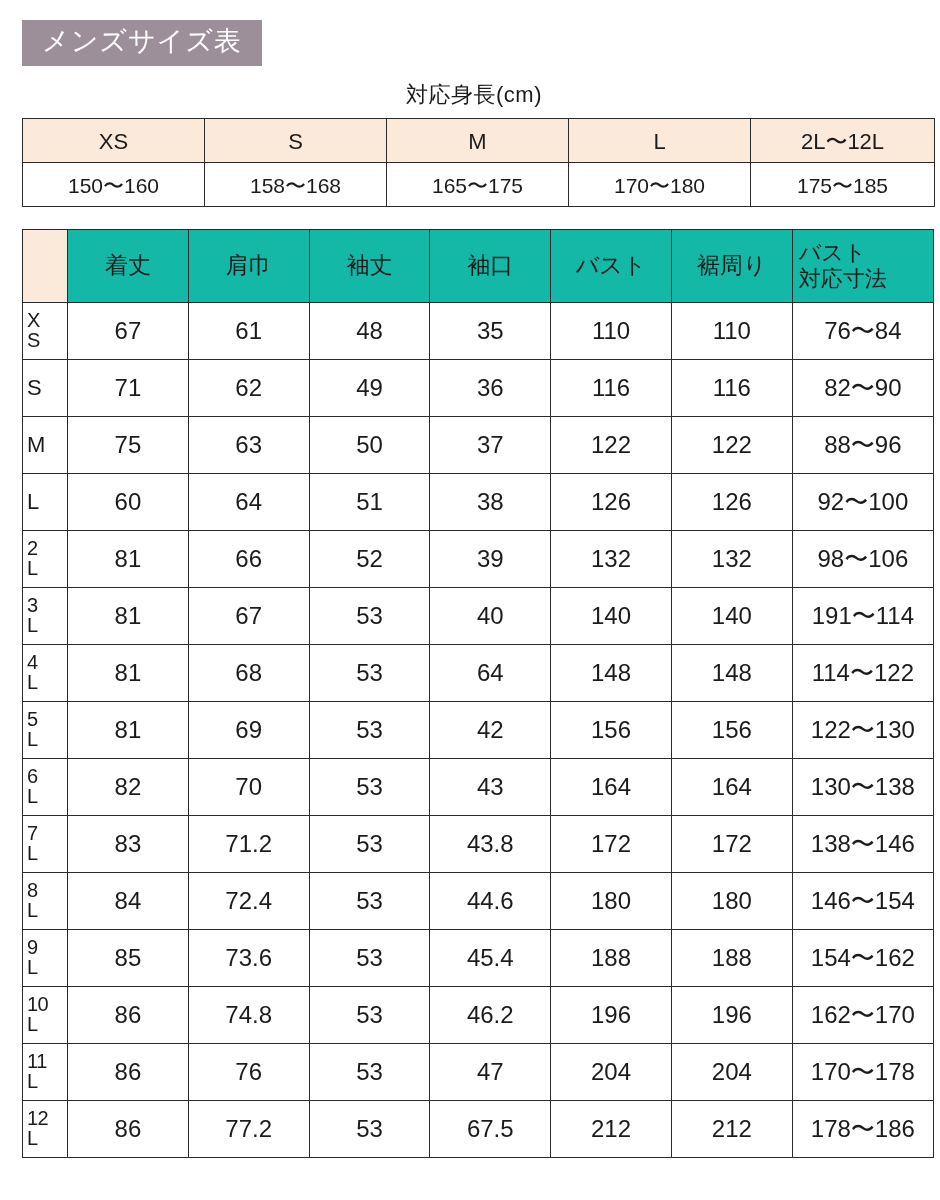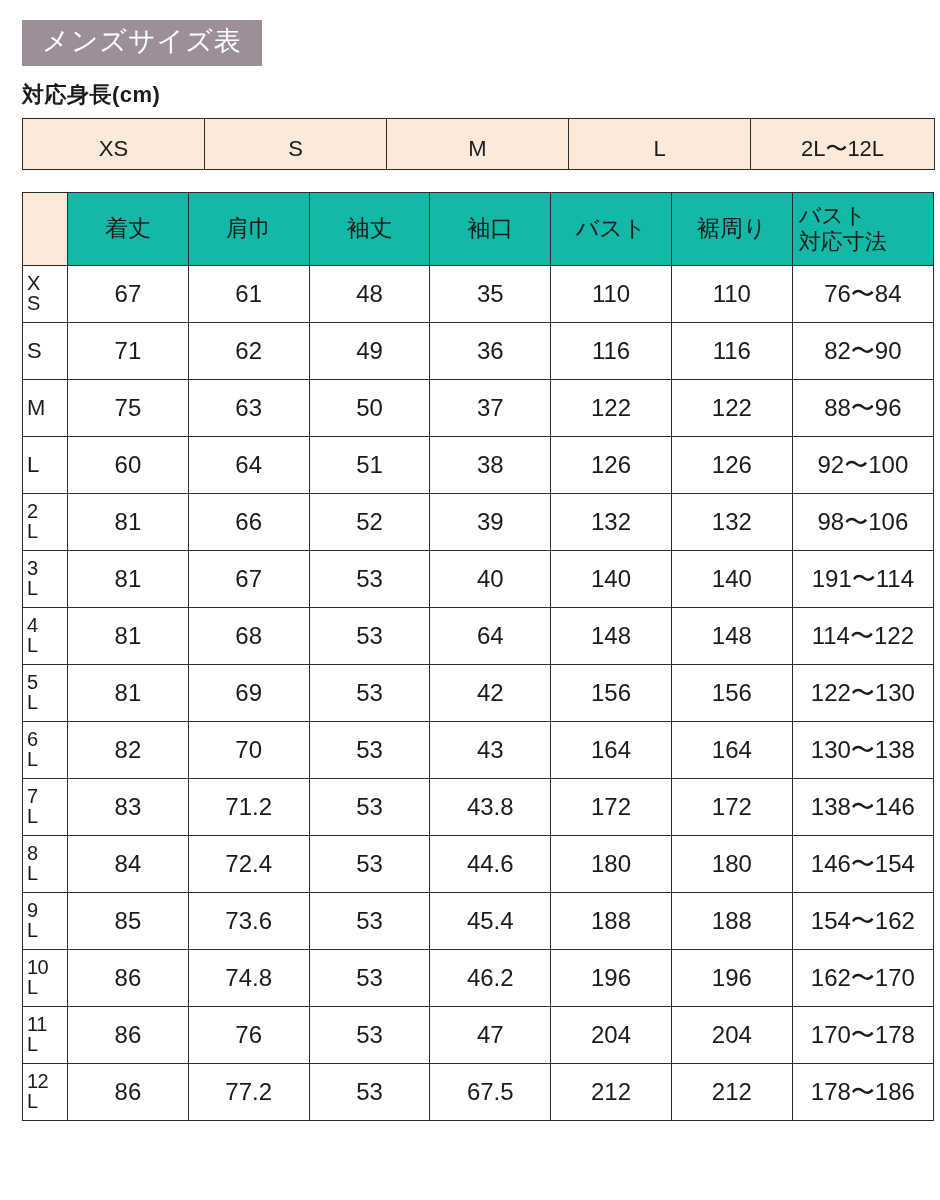--- a/index.html
+++ b/index.html
@@ -29,39 +29,40 @@
     font-size: 27px;
     font-weight: normal;
     letter-spacing: 1px;
     padding: 7px 20px 9px 20px;
     margin: 4px 0 0 8px;
     line-height: 1.1;
   }
   
   .sub-label {
     font-size: 22px;
-    font-weight: bold;
+    font-weight: normal;
     margin: 14px 0 8px 8px;
     letter-spacing: 0.5px;
+    text-align: center;
   }
   
   table {
     border-collapse: collapse;
     table-layout: fixed;
   }
   .height-table {
     width: 912px;
     margin: 0 0 0 8px;
   }
   .height-table td {
     border: 1px solid #2b2b2b;
     text-align: center;
     font-size: 21px;
     height: 32px;
-    padding: 14px 0 4px 0;
+    padding: 7px 0 4px 0;
   }
   .height-table tr.head td {
     background: #fbe9d9;
     font-weight: normal;
     font-size: 22px;
   }
   .height-table tr.vals td {
     background: #ffffff;
     font-size: 21px;
     letter-spacing: 0;
@@ -142,20 +143,27 @@
         <col class="h-col-last">
     </colgroup>
     <tbody>
       <tr class="head">
         <td>XS</td>
         <td>S</td>
         <td>M</td>
         <td>L</td>
         <td>2L〜12L</td>
       </tr>
+      <tr class="vals">
+        <td>150〜160</td>
+        <td>158〜168</td>
+        <td>165〜175</td>
+        <td>170〜180</td>
+        <td>175〜185</td>
+      </tr>
     </tbody>
   </table>
 
   <div class="size-wrap">
     <table class="size-table">
       <colgroup>
         <col class="c-label">
         <col class="c-data">
           <col class="c-data">
           <col class="c-data">

